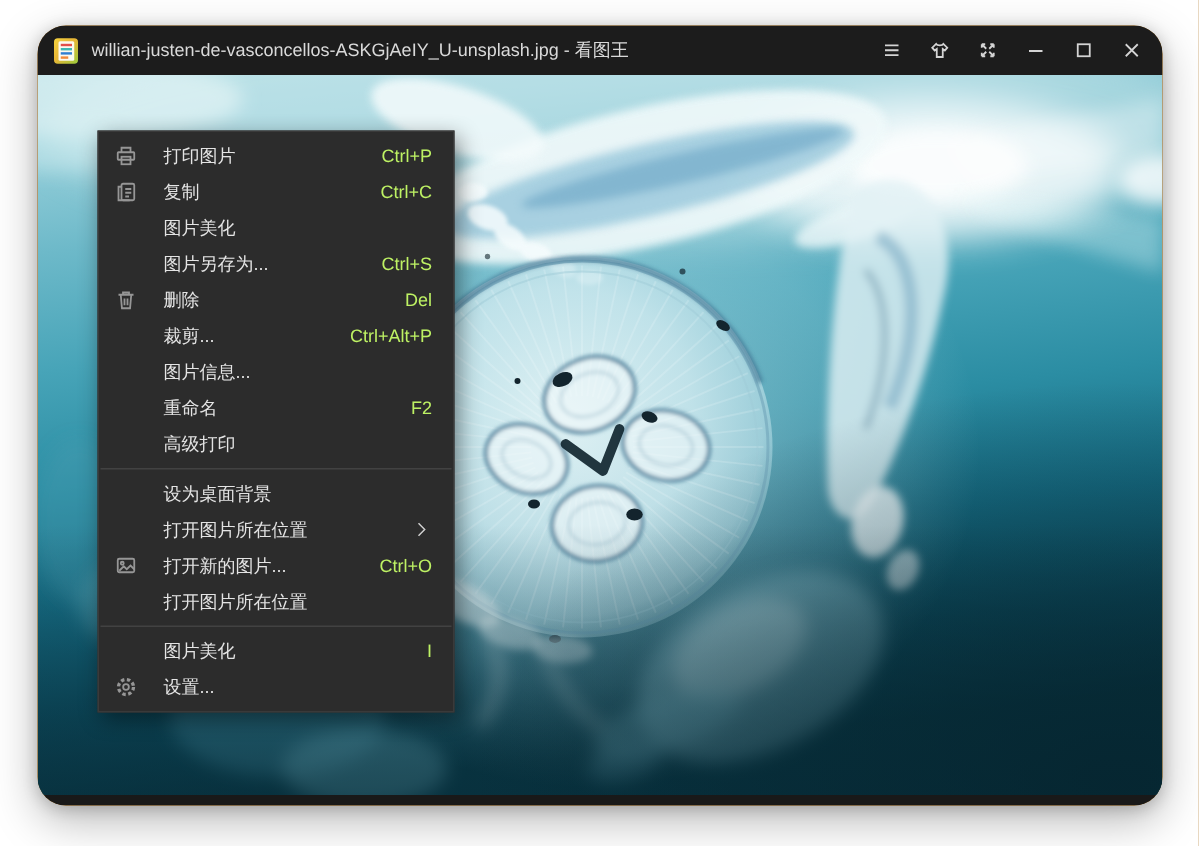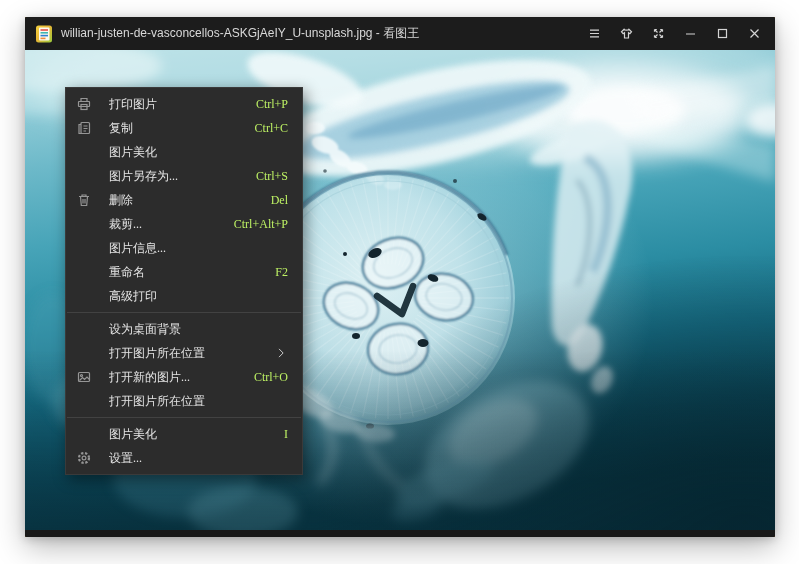--- a/index.html
+++ b/index.html
@@ -3,21 +3,21 @@
 <meta charset="utf-8">
 <style>
   * { margin:0; padding:0; box-sizing:border-box; }
   html,body { width:799px; height:564px; background:#ffffff; overflow:hidden;
     font-family:"Liberation Sans","DejaVu Sans",sans-serif; }
   body { position:relative; }
 
   
   .window {
     position:absolute; left:25px; top:17px; width:750px; height:520px;
-    border-radius:1px; overflow:hidden; display:flex; flex-direction:column;
+    border-radius:19px; overflow:hidden; display:flex; flex-direction:column;
     box-shadow:0 10px 30px rgba(0,0,0,.28), 0 2px 10px rgba(0,0,0,.18);
     background:#a16207;
   }
   .titlebar {
     height:33px; flex:0 0 33px; background:#1c1c1c; display:flex;
     align-items:center; padding:0 8px 0 10px; user-select:none;
   }
   .app-icon { width:18px; height:18px; margin-right:8px; flex:0 0 auto; }
   .title-text {
     color:#d9d9d9; font-size:12px; white-space:nowrap; overflow:hidden;
@@ -33,21 +33,21 @@
 
   .viewer { flex:1 1 auto; position:relative; overflow:hidden; }
   .viewer svg { display:block; width:100%; height:100%; }
   .bottombar { flex:0 0 7px; background:#191919; }
 
   
   .context-menu {
     position:absolute; left:65px; top:87px; width:238px;
     background:#2c2c2c; border:1px solid #3a3a3a; padding:4px 0;
     box-shadow:3px 4px 14px rgba(0,0,0,.45); z-index:20;
-    font-size:12px; color:#e4e4e4; user-select:none;font-family:Liberation Serif, serif;
+    font-size:12px; color:#e4e4e4; user-select:none;
   }
   .menu-item {
     height:24px; display:flex; align-items:center;
     padding:0 14px 0 10px; cursor:pointer; white-space:nowrap;
   }
   .mi-icon { width:16px; height:16px; flex:0 0 16px; display:flex;
     align-items:center; justify-content:center; }
   .mi-icon svg { width:16px; height:16px; stroke:#969696; stroke-width:1.2;
     fill:none; }
   .mi-label { margin-left:17px; color:#e4e4e4; }

